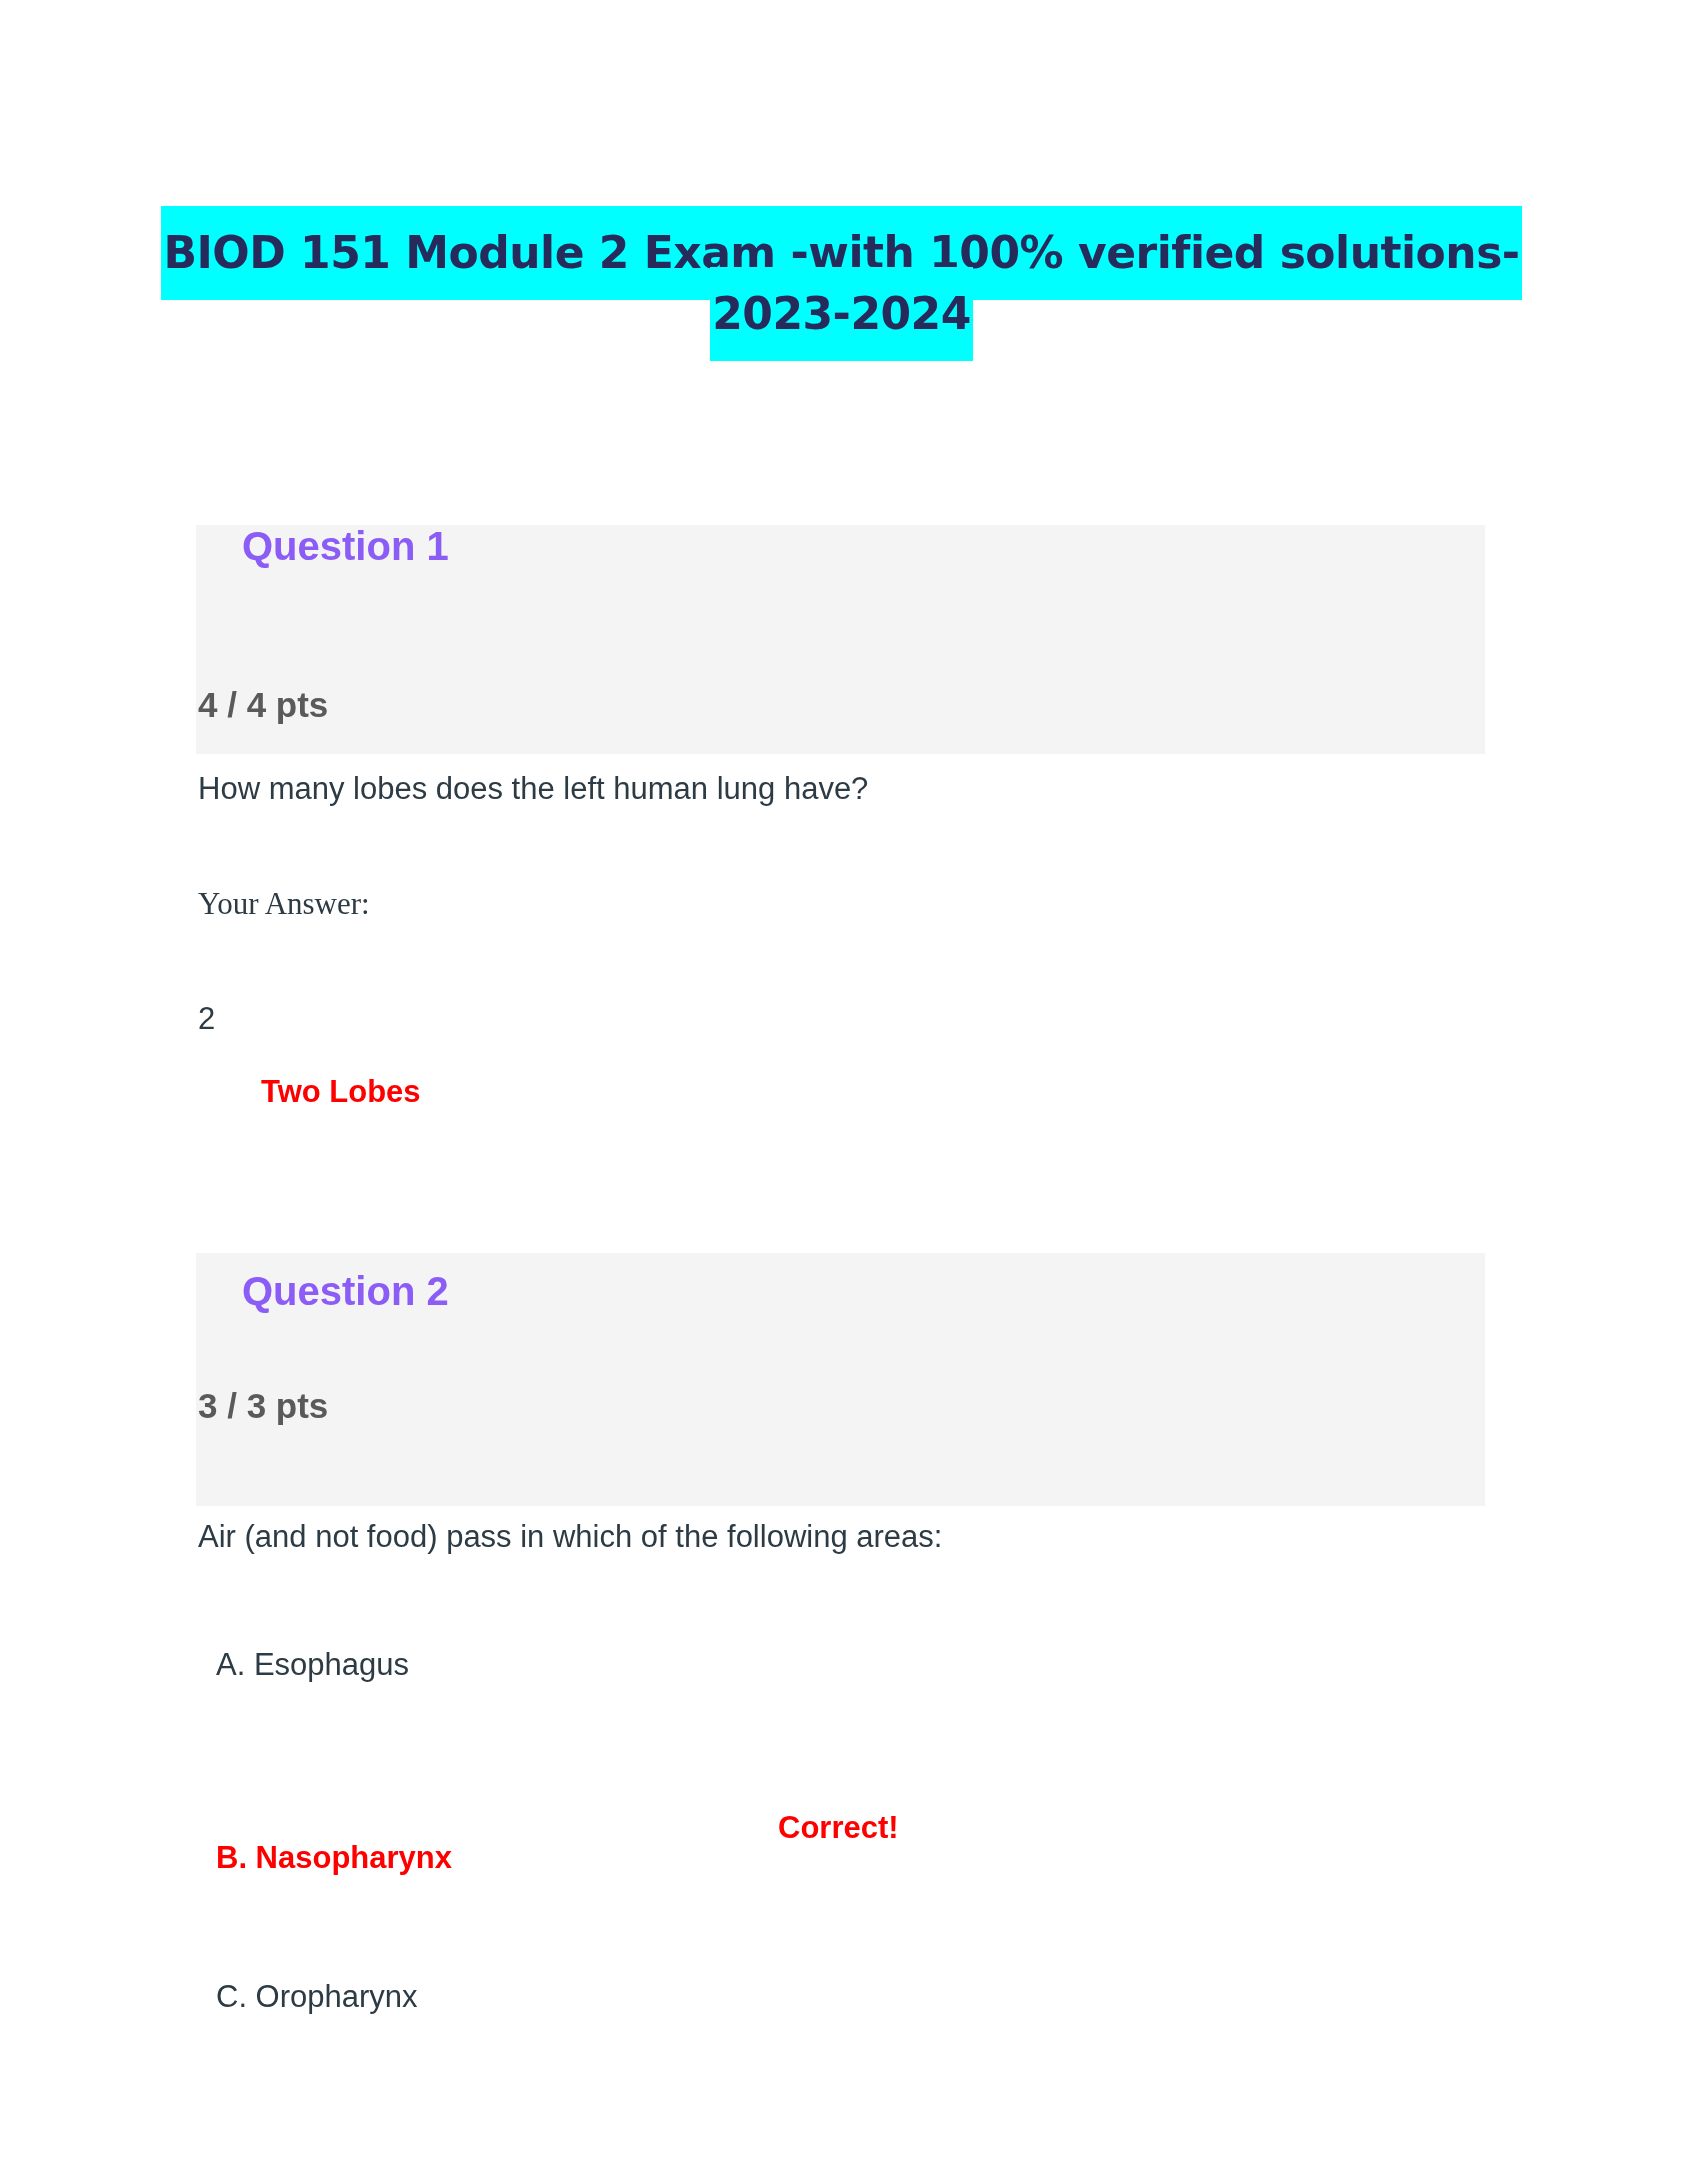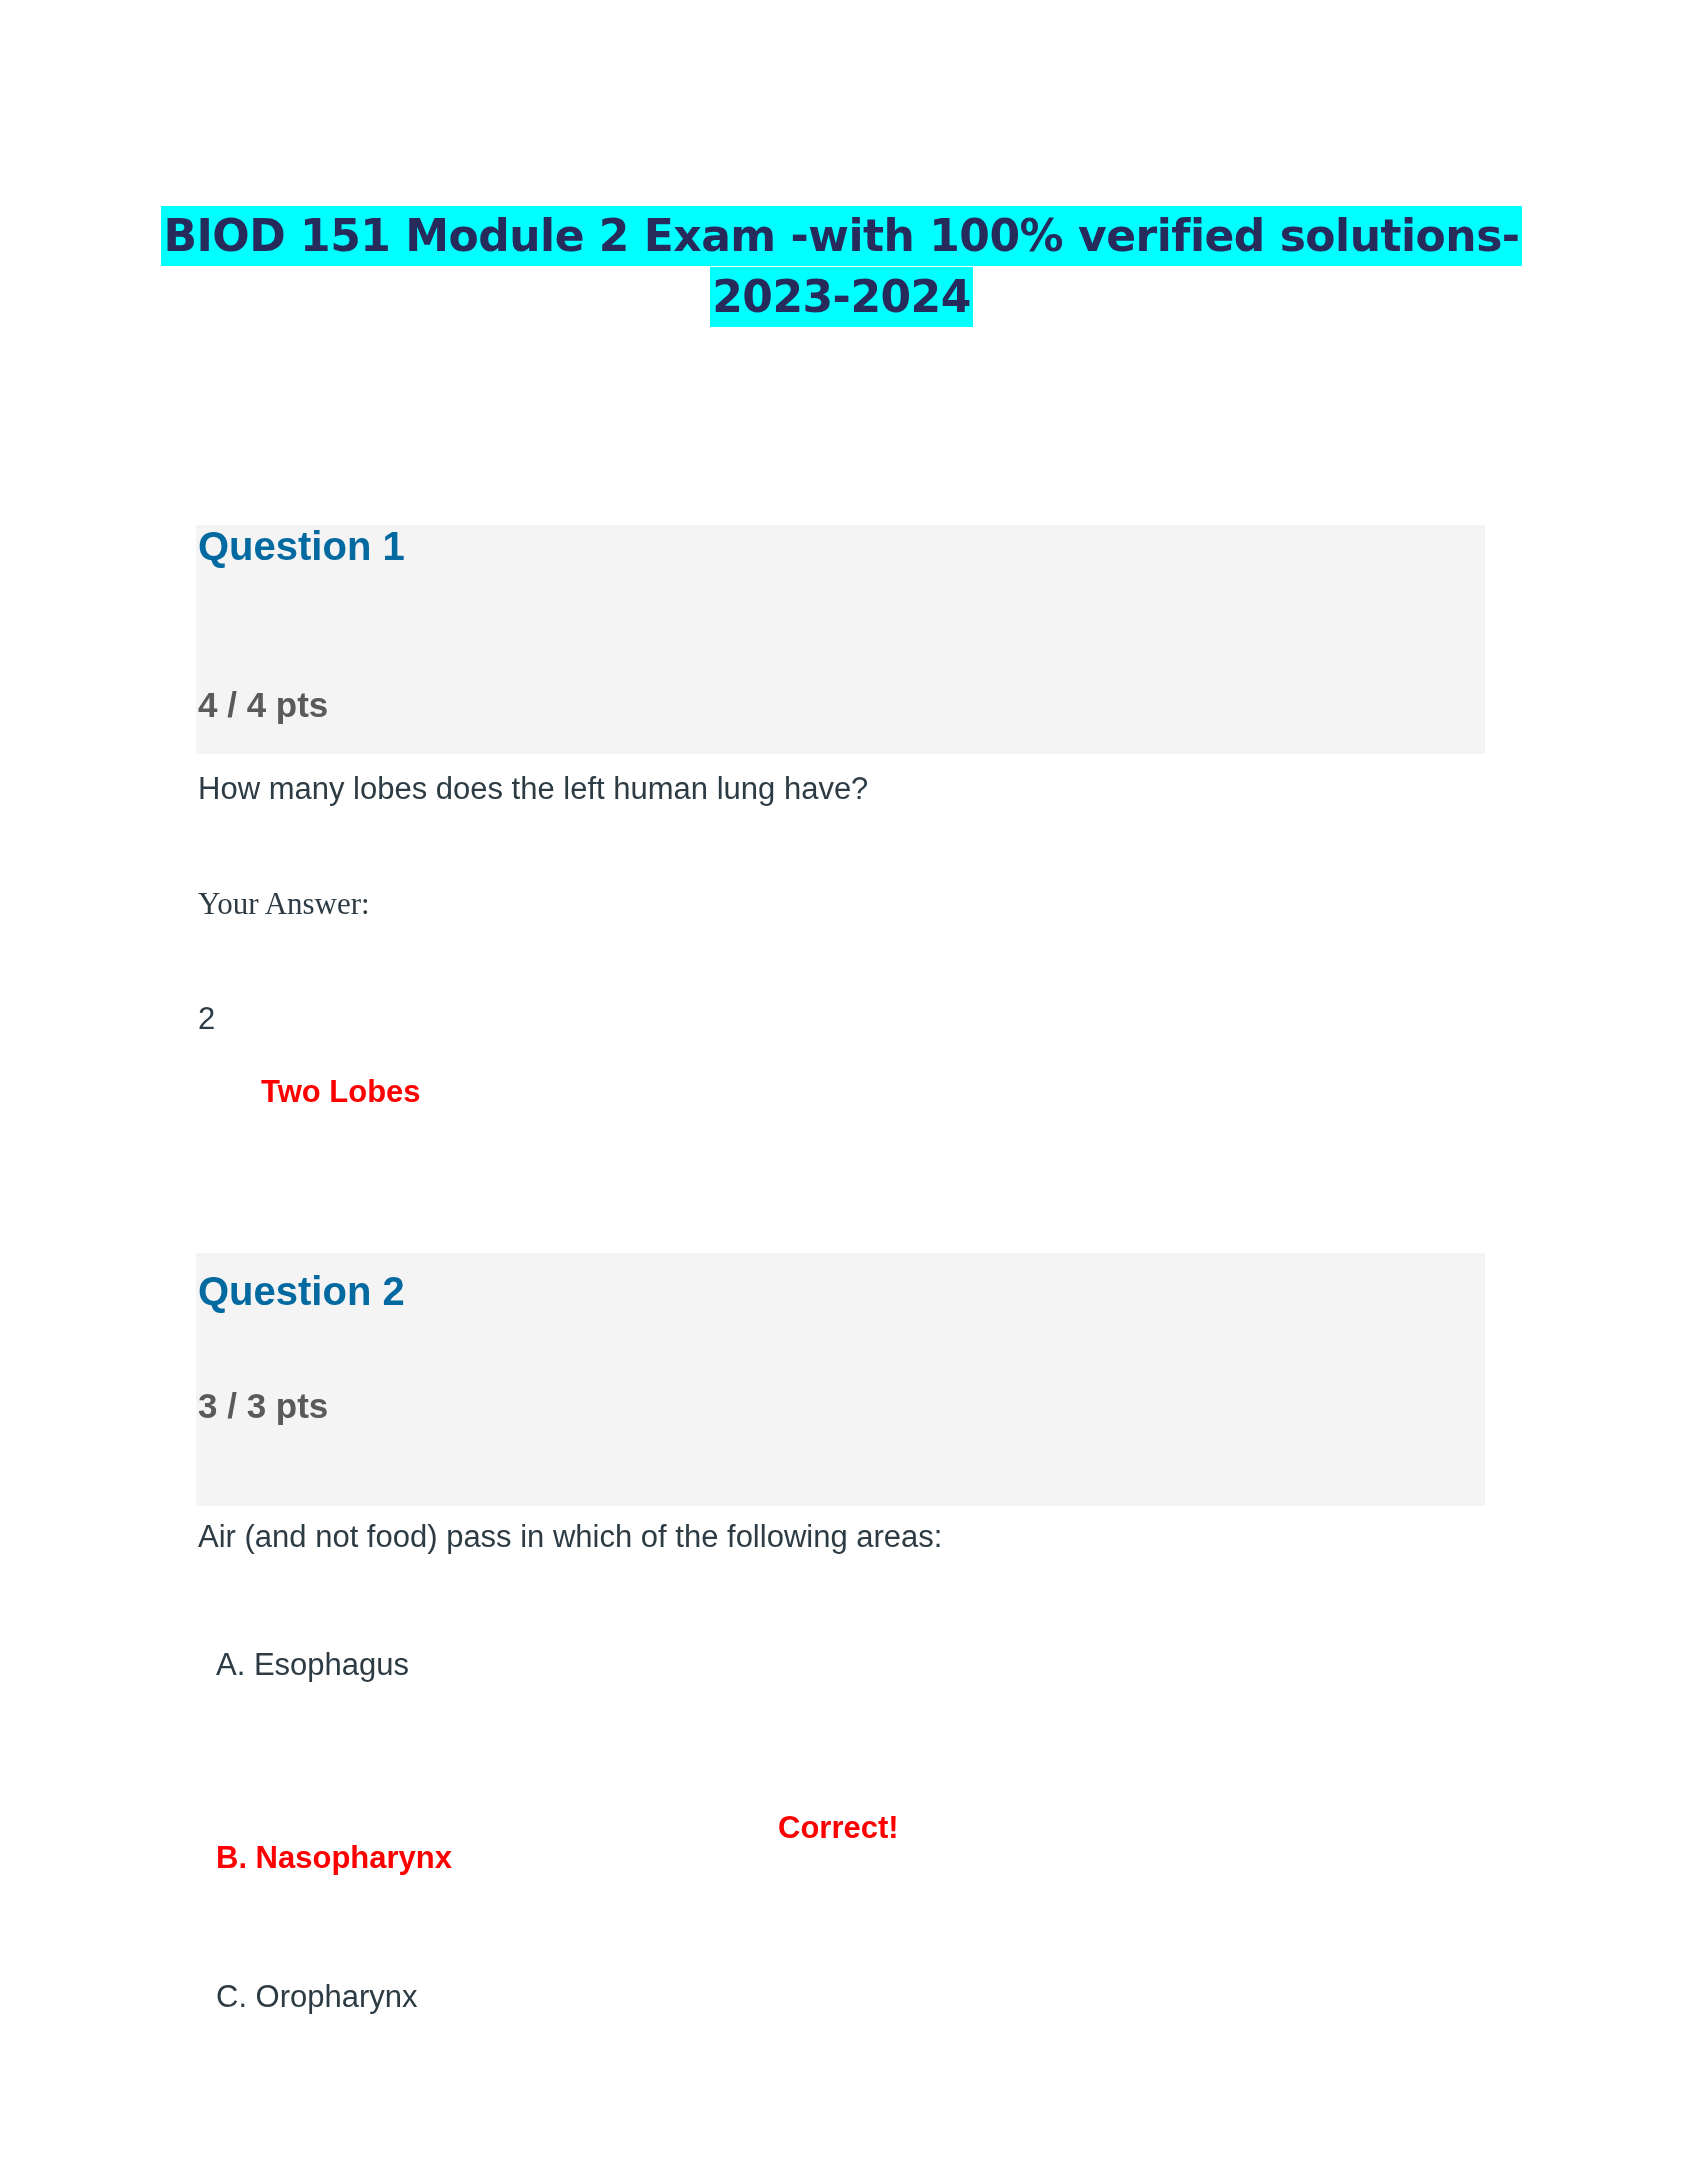--- a/index.html
+++ b/index.html
@@ -10,36 +10,36 @@
     .title-line {
       display: inline-block;
       background: #00FFFF;
       color: #262B5C;
       font-family: "DejaVu Sans", sans-serif;
       font-weight: bold;
       font-size: 44px;
       line-height: 60px;
       letter-spacing: -0.5px;
       white-space: nowrap;
-      padding: 0 2px;
+      padding: 17px 2px;
     }
     .title-line-1 { top: 206px; }
     .title-line-2 { top: 267px; }
 
     .qbox { position: absolute; left: 196px; width: 1289px; background: #F4F4F4; }
     .qbox-1 { top: 525px; height: 229px; }
     .qbox-2 { top: 1253px; height: 253px; }
 
     .txt {
       position: absolute;
       font-family: "Liberation Sans", sans-serif;
       white-space: nowrap;
       line-height: 1;
     }
-    .q-heading { font-size: 40px; font-weight: bold; color: #0369a1; }
+    .q-heading { font-size: 40px; font-weight: bold; color: #8b5cf6; margin-left: 44px; }
     .q-points  { font-size: 35px; font-weight: bold; color: #5A5A5A; }
     .body-text { font-size: 31px; color: #2D3B45; margin-top: 16px; }
     .red-bold  { font-size: 31px; font-weight: bold; color: #FF0000; }
   </style>
 </head>
 <body>
 
 <div class="page">
 
   <div class="title-wrap title-line-1">

